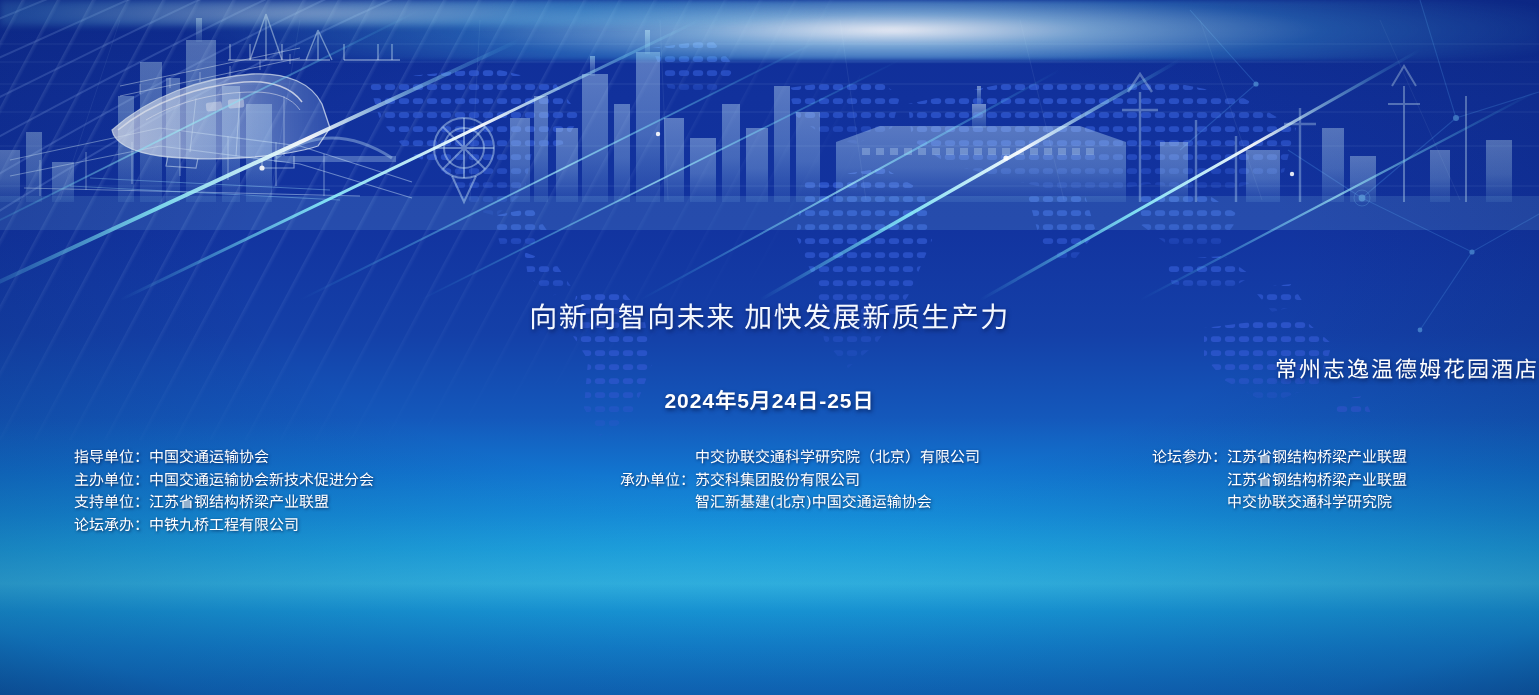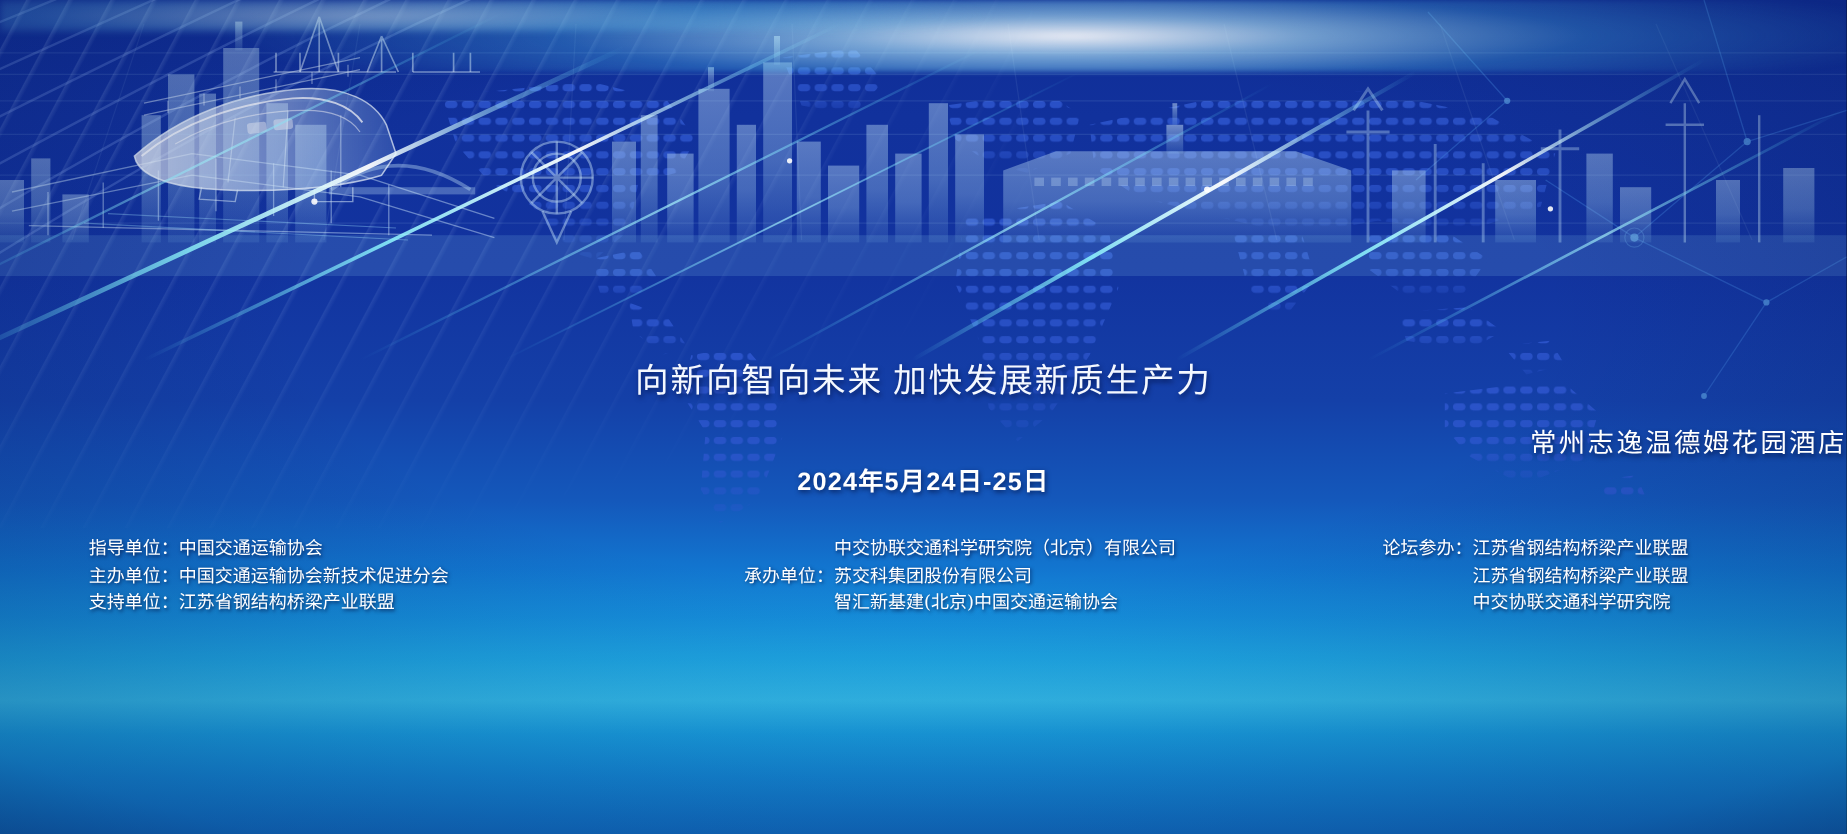--- a/index.html
+++ b/index.html
@@ -519,20 +519,21 @@
 
     <div class="slogan">向新向智向未来 加快发展新质生产力</div>
 
     <div class="venue">常州志逸温德姆花园酒店</div>
     <div class="dates">2024年5月24日-25日</div>
 
     <div class="orgcol" id="col-left">
         <span class="row"><span class="lbl">指导单位：</span><span class="val">中国交通运输协会</span></span>
         <span class="row"><span class="lbl">主办单位：</span><span class="val">中国交通运输协会新技术促进分会</span></span>
         <span class="row"><span class="lbl">支持单位：</span><span class="val">江苏省钢结构桥梁产业联盟</span></span>
+        <span class="row"><span class="lbl">论坛承办：</span><span class="val">中铁九桥工程有限公司</span></span>
       </div>
     <div class="orgcol" id="col-mid">
         <span class="row cont"><span class="lbl">承办单位：</span><span class="val">中交协联交通科学研究院（北京）有限公司</span></span>
         <span class="row"><span class="lbl">承办单位：</span><span class="val">苏交科集团股份有限公司</span></span>
         <span class="row cont"><span class="lbl">承办单位：</span><span class="val">智汇新基建(北京)中国交通运输协会</span></span>
       </div>
     <div class="orgcol" id="col-right">
         <span class="row"><span class="lbl">论坛参办：</span><span class="val">江苏省钢结构桥梁产业联盟</span></span>
         <span class="row cont"><span class="lbl">论坛参办：</span><span class="val">江苏省钢结构桥梁产业联盟</span></span>
         <span class="row cont"><span class="lbl">论坛参办：</span><span class="val">中交协联交通科学研究院</span></span>

